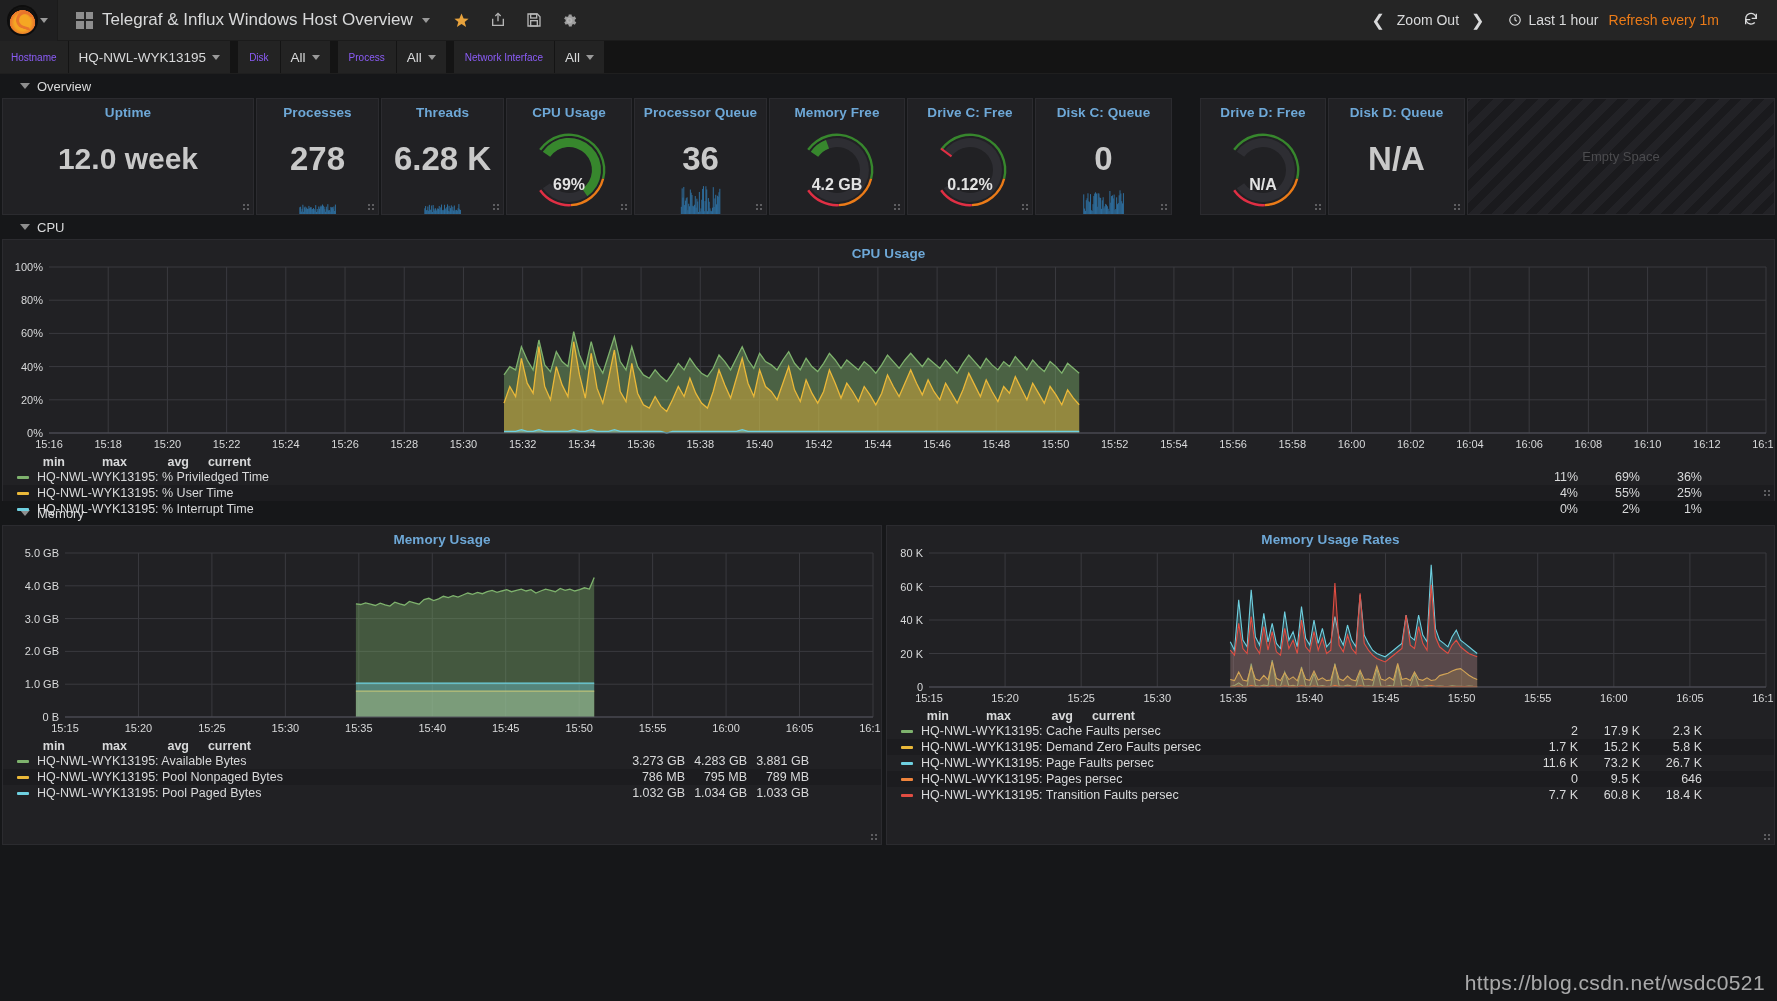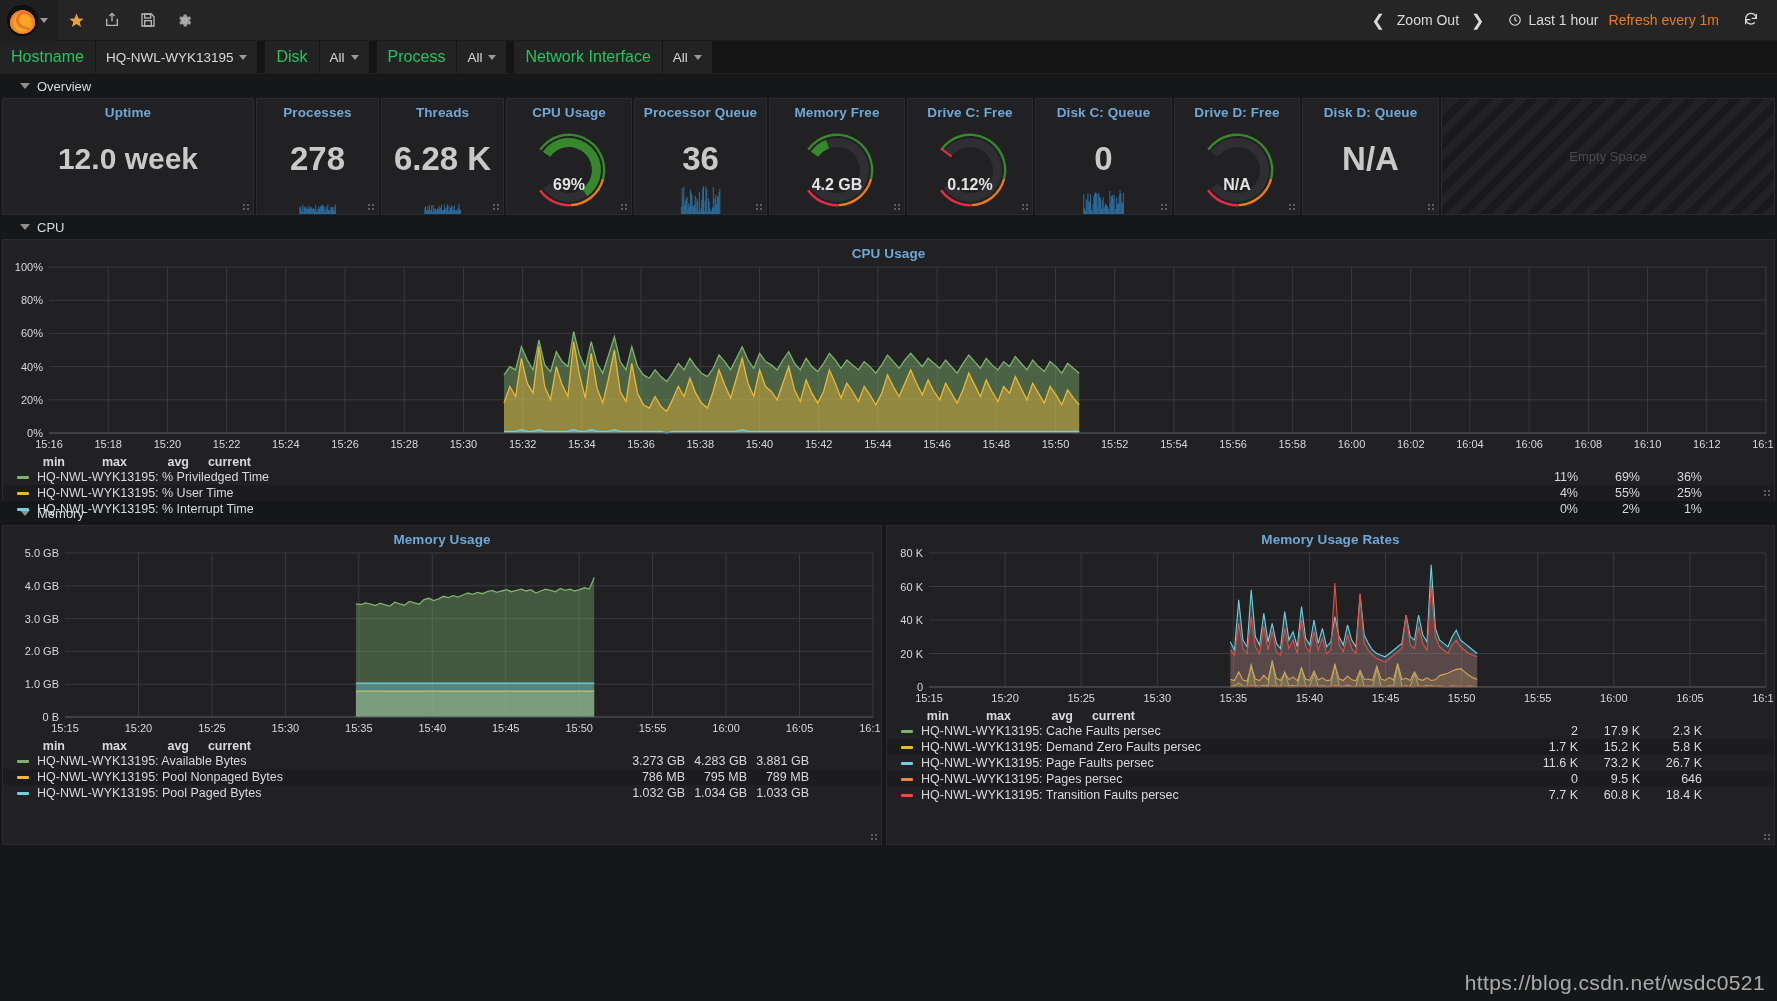--- a/index.html
+++ b/index.html
@@ -72,21 +72,21 @@
   .refresh-text { color: #eb7b18; padding-right: 16px; cursor: pointer; }
   .refresh-btn { padding: 0 8px; cursor: pointer; }
 
   
   .varrow {
     height: 33px; background: #141414; display: flex; align-items: stretch;
     border-bottom: 1px solid #1f1f1f;
   }
   .var-group { display: flex; align-items: stretch; margin-right: 8px; }
   .var-label {
-    background: #232323; color: #22c55e; font-size: 16px;
+    background: #232323; color: #8b5cf6; font-size: 10px;
     display: flex; align-items: center; padding: 0 11px;
     border-right: 1px solid #141414;
   }
   .var-value {
     background: #232323; color: #d8d9da; font-size: 13.5px;
     display: flex; align-items: center; gap: 6px; padding: 0 10px;
     cursor: pointer;
   }
 
   
@@ -186,20 +186,30 @@
 </style>
 </head>
 <body>
 
 <div class="navbar">
   <div class="brand">
     <span class="g-logo"></span>
     <span class="caret"></span>
   </div>
   <div class="nav-sep"></div>
+  <div class="dash-title">
+    <span class="grid-icon">
+      <i></i>
+        <i></i>
+        <i></i>
+        <i></i>
+    </span>
+    <span>Telegraf &amp; Influx Windows Host Overview</span>
+    <span class="caret"></span>
+  </div>
   <div class="nav-icons">
     <div class="nav-btn">
       <svg width="17" height="17" viewBox="0 0 24 24">
           <polygon points="12,2 15,9 22,9.5 16.5,14 18.5,21 12,17 5.5,21 7.5,14 2,9.5 9,9" fill="#e8a33d"></polygon>
         </svg>
     </div>
     <div class="nav-btn">
       <svg width="16" height="16" viewBox="0 0 24 24" fill="none" stroke="#b5b5b5" stroke-width="2">
           <path d="M4 10v10h16V10"></path>
           <path d="M12 14V3"></path>
@@ -549,21 +559,21 @@
           <rect x="83.91250000000001" y="15.284696502057614" width="1" height="18.715303497942386" fill="#2e6e9e"></rect>
           <rect x="84.76875000000001" y="10.313100137174214" width="1" height="23.686899862825786" fill="#2e6e9e"></rect>
           <rect x="85.625" y="13.49531035665295" width="1" height="20.50468964334705" fill="#2e6e9e"></rect>
           <rect x="86.48125" y="21.232561728395062" width="1" height="12.767438271604938" fill="#2e6e9e"></rect>
           <rect x="87.3375" y="23.407570301783267" width="1" height="10.592429698216735" fill="#2e6e9e"></rect>
           <rect x="88.19375000000001" y="13.162311385459535" width="1" height="20.837688614540465" fill="#2e6e9e"></rect>
         </svg>
       </div>
       <span class="resize-grip"></span>
     </div>
-    <div class="panel stat-panel" style="width: 126px;">
+    <div class="panel stat-panel" style="width: 126px; margin-left: 26px;">
       <div class="panel-title">Drive D: Free</div>
       <div class="gauge-wrap">
         <svg width="78" height="84" viewBox="0 0 78 84">
           <path d="M9.182865587880691,22.121817716821933 A36.4,36.4 0 0 1 74.24057410976312,52.11383214758167 L71.91701977285567,51.512920137851005 A34,34 0 0 0 11.14883049417427,23.498401164064443 Z" fill="#37872d"></path>
           <path d="M74.24057410976312,52.11383214758167 A36.4,36.4 0 0 1 40.90502880724318,79.35011506506649 L40.77942251226011,76.95340418165551 A34,34 0 0 0 71.91701977285567,51.512920137851005 Z" fill="#eb7b18"></path>
           <path d="M40.90502880724318,79.35011506506649 A36.4,36.4 0 0 1 9.182865587880727,63.87818228317812 L11.148830494174305,62.50159883593561 A34,34 0 0 0 40.77942251226011,76.95340418165551 Z" fill="#e02f44"></path>
           <path d="M12.787134582752255,24.645554036766534 A32,32 0 1 1 12.787134582752287,61.354445963233516 L20.159502981353207,56.19225803607409 A23,23 0 1 0 20.159502981353185,29.807741963925945 Z" fill="#2e2e33"></path>
           <text x="39" y="63" text-anchor="middle" class="gauge-val">N/A</text>
         </svg>
       </div>

